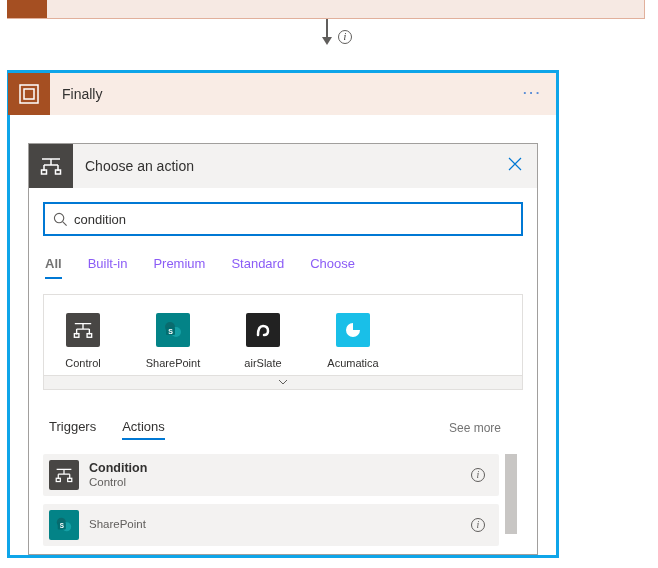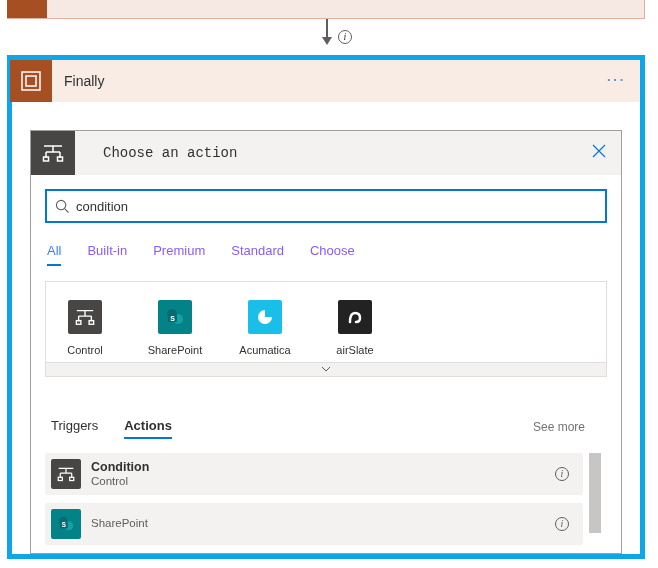--- a/index.html
+++ b/index.html
@@ -8,54 +8,54 @@
   
   .stub { position: absolute; top: 0; left: 7px; width: 638px; height: 19px; background: #f6e9e3; border: 1px solid #e1b09c; border-top: none; }
   .stub-icon { position: absolute; left: -1px; top: -22px; width: 40px; height: 40px; background: #a54f22; display:flex; align-items:center; justify-content:center; }
 
   
   .arrow { position: absolute; left: 326px; top: 19px; width: 2px; height: 24px; background: #605e5c; }
   .arrow:after { content:""; position:absolute; left:-4px; bottom:-2px; width:0; height:0; border-left:5px solid transparent; border-right:5px solid transparent; border-top:8px solid #605e5c; }
   .info-icon { position:absolute; left: 338px; top: 30px; width:14px; height:14px; border:1px solid #605e5c; border-radius:50%; font-size:10px; line-height:12px; text-align:center; font-style:italic; font-family: Georgia, serif; color:#323130; }
 
   
-  .card { position:absolute; top: 55px; left: 7px; width: 638px; border: 5px solid #0ea5e9; background: #fff; }
+  .card { position:absolute; top: 70px; left: 7px; width: 552px; border: 3px solid #0ea5e9; background: #fff; }
   .card-header { height: 42px; background: #f9ece5; display:flex; align-items:center; position:relative; }
   .card-header-icon { width:42px; height:42px; background:#a54f22; margin-left:-2px; margin-top:-2px; margin-bottom:-2px; display:flex; align-items:center; justify-content:center; }
   .card-header-title { margin-left: 12px; font-size:14px; color:#323130; }
   .card-header-more { position:absolute; right: 14px; top: 12px; letter-spacing:2px; color:#5a8dd6; font-weight:bold; cursor:pointer; }
 
   .card-body { padding: 28px 18px 0 18px; }
 
   .picker { border: 1px solid #a19f9d; }
   .picker-header { height: 44px; background:#f3f2f1; display:flex; align-items:center; position:relative; }
   .picker-header-icon { width:44px; height:44px; background:#484644; display:flex; align-items:center; justify-content:center; }
-  .picker-header-title { margin-left:28px; font-size:14px; color:#323130;font-family:Liberation Mono, monospace; }
+  .picker-header-title { margin-left:12px; font-size:14px; color:#323130; }
   .picker-close { position:absolute; right:14px; top:12px; cursor:pointer; }
 
   .picker-body { padding: 14px 14px 0 14px; }
 
   .search-box { border: 2px solid #0078d4; height: 34px; display:flex; align-items:center; padding: 0 8px; }
   .search-box input { border:none; outline:none; flex:1; font-size:13px; color:#323130; background:transparent; }
   .search-box input::placeholder { color:#605e5c; }
 
   .tabs { display:flex; gap: 26px; margin-top: 14px; padding: 0 2px; border-bottom: 1px solid transparent; }
   .tab { padding: 6px 0; font-size:13px; color:#8b5cf6; cursor:pointer; border-bottom: 2px solid transparent; }
-  .tab.active { color:#3b82f6; border-bottom-color:#0078d4; font-weight:400; }
+  .tab.active { color:#737373; border-bottom-color:#0078d4; font-weight:700; }
 
   .connectors { border:1px solid #e1dfdd; margin-top: 14px; }
   .connectors-grid { padding: 18px 6px 6px 6px; display:flex; gap: 24px; }
   .connector { width: 66px; text-align:center; cursor:pointer; }
   .connector-icon { width:34px; height:34px; margin:0 auto 10px auto; border-radius:2px; display:flex; align-items:center; justify-content:center; }
   .connector-label { font-size:11px; color:#323130; }
   .expander { height: 14px; background:#f3f2f1; border-top:1px solid #e1dfdd; text-align:center; font-size:10px; color:#605e5c; cursor:pointer; line-height:14px; }
 
-  .sub-tabs-row { display:flex; align-items:center; margin-top: 37px; padding: 0 6px; position:relative; }
+  .sub-tabs-row { display:flex; align-items:center; margin-top: 25px; padding: 0 6px; position:relative; }
   .sub-tab { font-size:13px; margin-right: 26px; padding: 4px 0; cursor:pointer; color:#323130; border-bottom: 2px solid transparent; }
-  .sub-tab.active { font-weight:700; border-bottom-color:#0078d4; }
+  .sub-tab.active { font-weight:400; border-bottom-color:#0078d4; }
   .see-more { position:absolute; right:22px; font-size:12px; color:#737373; cursor:pointer; }
 
   .action-list { margin-top: 14px; position:relative; }
   .action-item { background:#f3f2f1; border-radius:2px; margin-bottom:8px; margin-right:24px; padding:6px 40px 6px 6px; display:flex; align-items:center; position:relative; cursor:pointer; min-height: 38px; }
   .action-item-icon { width:30px; height:30px; border-radius:2px; display:flex; align-items:center; justify-content:center; margin-right:10px; flex-shrink:0; }
   .action-item-title { font-size:12.5px; font-weight:600; color:#323130; line-height:1.2; }
   .action-item-sub { font-size:11.5px; color:#605e5c; line-height:1.2; }
   .action-item-info { position:absolute; right:14px; width:14px; height:14px; border:1px solid #605e5c; border-radius:50%; font-size:10px; line-height:12px; text-align:center; font-style:italic; font-family: Georgia, serif; color:#605e5c; cursor:pointer; }
   .scrollbar { position:absolute; right:6px; top:0; width:12px; height:100%; }
   .scrollbar-track { width:100%; height:100%; background:transparent; }
@@ -143,34 +143,34 @@
                 <svg width="20" height="20" viewBox="0 0 20 20">
                     <circle cx="7" cy="7" r="5" fill="#0a6b6e"></circle>
                     <circle cx="13" cy="12" r="5" fill="#14a0a5"></circle>
                     <rect x="3" y="7" width="9" height="8" rx="1" fill="#026d70"></rect>
                     <text x="7.5" y="13.5" font-size="7" fill="#fff" text-anchor="middle" font-family="Arial" font-weight="bold">S</text>
                   </svg>
               </div>
               <div class="connector-label">SharePoint</div>
             </div>
             <div class="connector">
+              <div class="connector-icon bg-air">
+                <svg width="20" height="20" viewBox="0 0 20 20">
+                    <path d="M5 15 Q5 6 10 6 Q15 6 15 11 Q15 15 11 15" fill="none" stroke="#fff" stroke-width="2.5" stroke-linecap="round"></path>
+                  </svg>
+              </div>
+              <div class="connector-label">airSlate</div>
+            </div>
+            <div class="connector">
               <div class="connector-icon bg-acu">
                 <svg width="20" height="20" viewBox="0 0 20 20">
                     <path d="M10 3 A7 7 0 1 0 17 10 L10 10 Z" fill="#fff"></path>
                   </svg>
               </div>
               <div class="connector-label">Acumatica</div>
-            </div>
-            <div class="connector">
-              <div class="connector-icon bg-air">
-                <svg width="20" height="20" viewBox="0 0 20 20">
-                    <path d="M5 15 Q5 6 10 6 Q15 6 15 11 Q15 15 11 15" fill="none" stroke="#fff" stroke-width="2.5" stroke-linecap="round"></path>
-                  </svg>
-              </div>
-              <div class="connector-label">airSlate</div>
             </div>
           </div>
           <div class="expander">
             <svg width="10" height="8" viewBox="0 0 10 6" style="display:inline;">
                 <path d="M1 1 L5 5 L9 1" fill="none" stroke="#605e5c" stroke-width="1"></path>
               </svg>
           </div>
         </div>
 
         <div class="sub-tabs-row">

